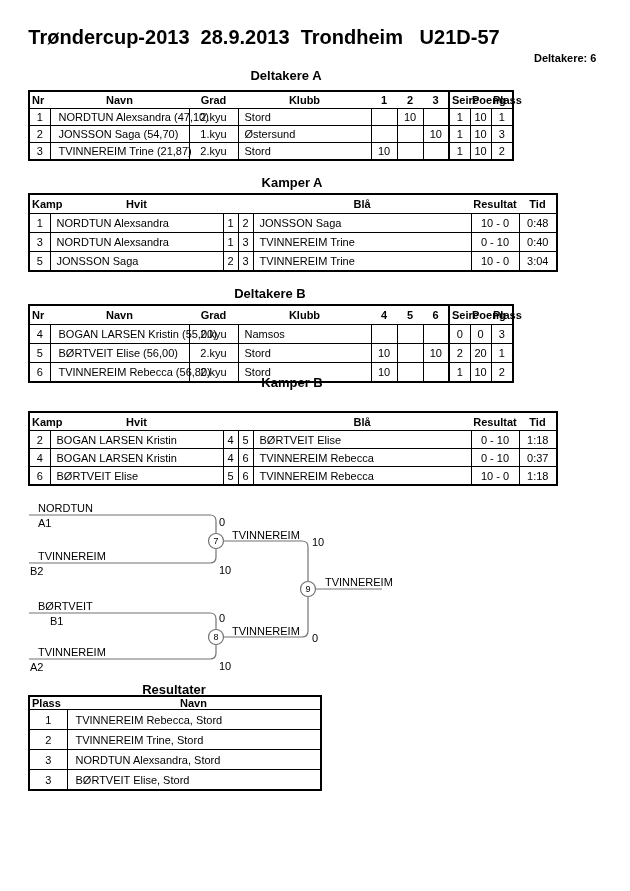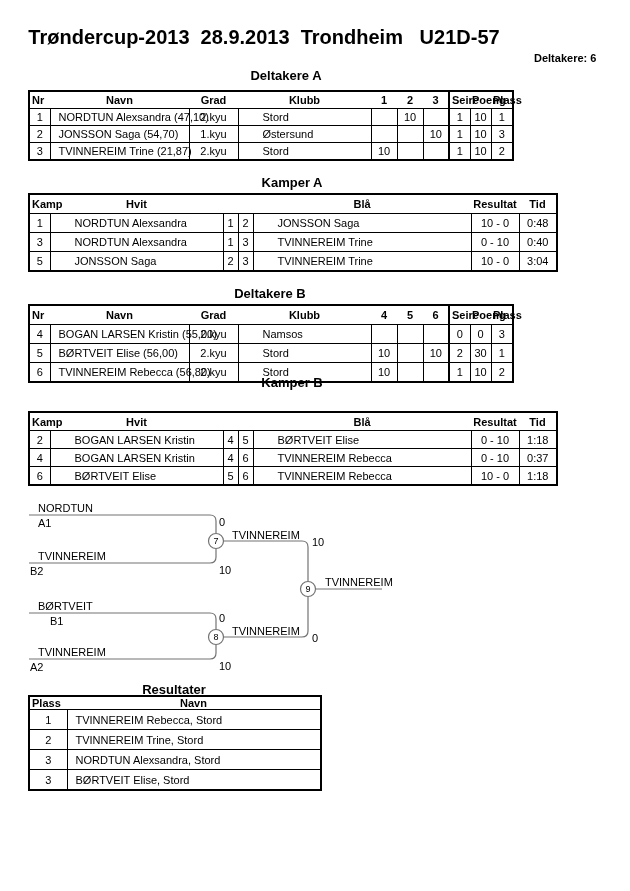--- a/index.html
+++ b/index.html
@@ -11,21 +11,21 @@
   .sec-title{font-size:13px;font-weight:bold;text-align:center;white-space:nowrap;}
   table.grid{position:absolute;border-collapse:collapse;table-layout:fixed;
              border:2px solid #000;font-size:11px;background:#fff;}
   .grid th,.grid td{border:1px solid #000;padding:0 2px;white-space:nowrap;
                     overflow:visible;text-align:center;font-weight:normal;}
   .grid thead th{font-weight:bold;border-left:none;border-right:none;margin-top:48px;}
   .grid thead th.thickl{border-left:2px solid #000;}
   .grid td.thickl{border-left:2px solid #000;}
   .grid .hl{text-align:left;padding-left:2px;}
   .grid td.l8{text-align:left;padding-left:8px;}
-  .grid td.l6{text-align:left;padding-left:24px;}
+  .grid td.l6{text-align:left;padding-left:6px;}
   #pool-a th,#pool-a td{height:16px;}
   #matches-a th,#matches-a td{height:18px;}
   #pool-b th,#pool-b td{height:18px;}
   #matches-b th,#matches-b td{height:17px;}
   #results td{height:19px;}
   #results th{height:12px;}
   .bk-name{font-size:11px;white-space:nowrap;}
   .bk-seed{font-size:11px;white-space:nowrap;}
   .bk-score{font-size:11px;white-space:nowrap;}
   .bk-no{font-size:9px;line-height:10px;width:12px;text-align:center;}
@@ -202,21 +202,21 @@
       </tr>
       <tr>
         <td>5</td>
         <td class="l8">BØRTVEIT Elise  (56,00)</td>
         <td>2.kyu</td>
         <td class="l6">Stord</td>
         <td>10</td>
         <td></td>
         <td>10</td>
         <td class="thickl">2</td>
-        <td>30</td>
+        <td>20</td>
         <td>1</td>
       </tr>
       <tr>
         <td>6</td>
         <td class="l8">TVINNEREIM Rebecca  (56,80)</td>
         <td>2.kyu</td>
         <td class="l6">Stord</td>
         <td>10</td>
         <td></td>
         <td></td>

